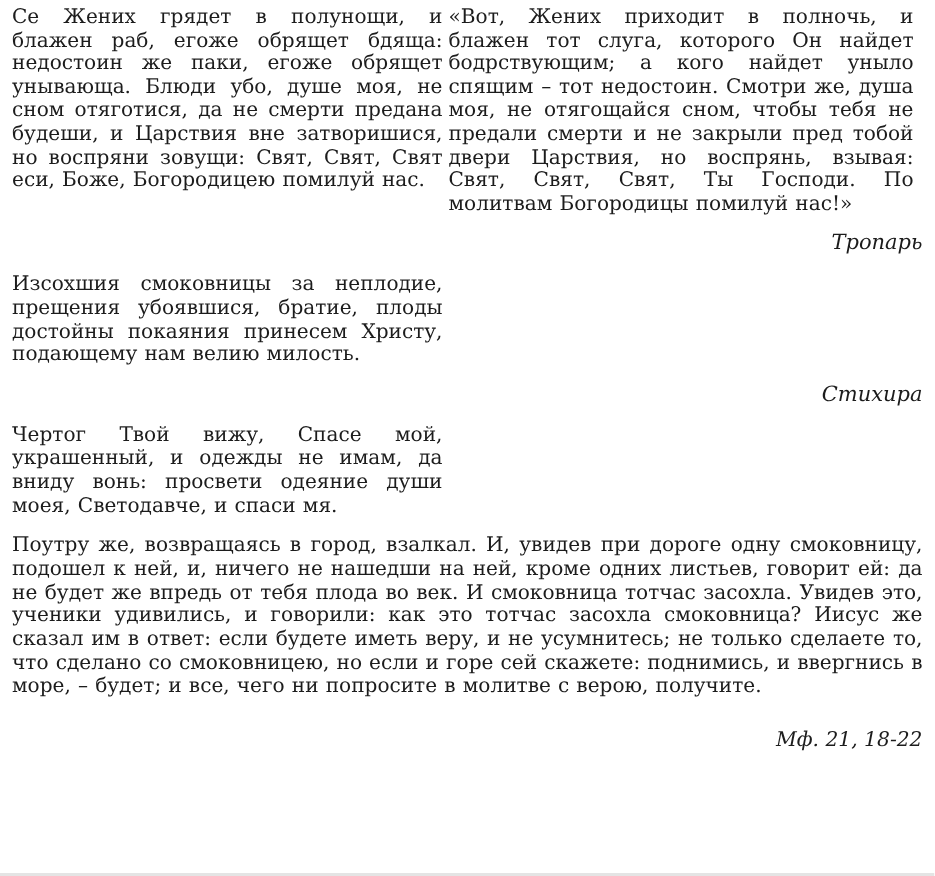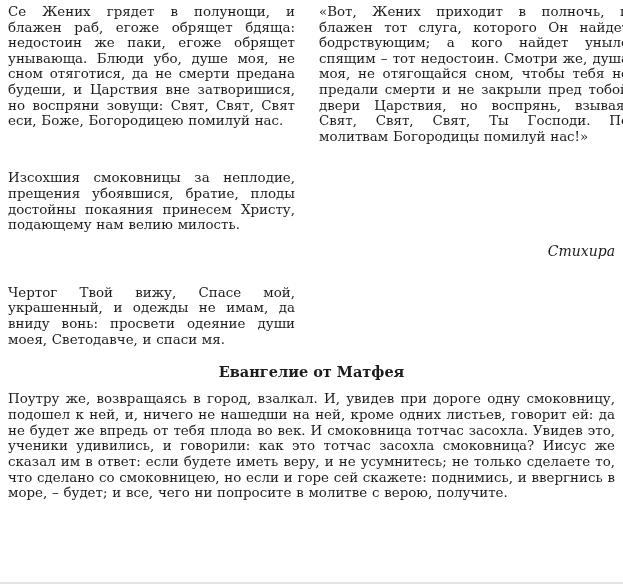--- a/index.html
+++ b/index.html
@@ -14,25 +14,25 @@
     position: relative;
     font-family: "DejaVu Serif", "Liberation Serif", serif;
     color: #1c1c1c;
     -webkit-font-smoothing: antialiased;
   }
   .page {
     padding: 4px 8px 0 8px;
   }
   .parallel {
     display: flex;
-    gap: 24px;
+    gap: 4px;
     align-items: flex-start;
   }
   .parallel.sec-2, .parallel.sec-3 {
-    margin-top: 26px;
+    margin-top: 12px;
     align-items: center;
   }
   .col {
     text-align: justify;
     font-size: 13.4px;
     line-height: 15.6px;
     word-spacing: 0.5px;
   }
   .col.left  { flex: 0 0 287px; width: 287px; }
   .col.right { flex: 0 0 310px; width: 310px; }
@@ -75,30 +75,31 @@
 </style>
 </head>
 <body>
 
 <div class="page">
 
   <section class="parallel sec-1">
     <div class="col left">Се Жених грядет в полунощи, и блажен раб, егоже обрящет бдяща: недостоин же паки, егоже обрящет унывающа. Блюди убо, душе моя, не сном отяготися, да не смерти предана будеши, и Царствия вне затворишися, но воспряни зовущи: Свят, Свят, Свят еси, Боже, Богородицею помилуй нас.</div>
     <div class="col right">«Вот, Жених приходит в полночь, и блажен тот слуга, которого Он найдет бодрствующим; а кого найдет уныло спящим – тот недостоин. Смотри же, душа моя, не отягощайся сном, чтобы тебя не предали смерти и не закрыли пред тобой двери Царствия, но воспрянь, взывая: Свят, Свят, Свят, Ты Господи. По молитвам Богородицы помилуй нас!»</div>
   </section>
+  <div class="hymn-label">Тропарь</div>
 
   <section class="parallel sec-2">
     <div class="col left">Изсохшия смоковницы за неплодие, прещения убоявшися, братие, плоды достойны покаяния принесем Христу, подающему нам велию милость.</div>
   </section>
   <div class="hymn-label">Стихира</div>
 
   <section class="parallel sec-3">
     <div class="col left">Чертог Твой вижу, Спасе мой, украшенный, и одежды не имам, да вниду вонь: просвети одеяние души моея, Светодавче, и спаси мя.</div>
   </section>
 
-  <h2 class="gospel-heading">Евангелие от Матфея</h2>
 
   <p class="gospel-body">Поутру же, возвращаясь в город, взалкал. И, увидев при дороге одну смоковницу, подошел к ней, и, ничего не нашедши на ней, кроме одних листьев, говорит ей: да не будет же впредь от тебя плода во век. И смоковница тотчас засохла. Увидев это, ученики удивились, и говорили: как это тотчас засохла смоковница? Иисус же сказал им в ответ: если будете иметь веру, и не усумнитесь; не только сделаете то, что сделано со смоковницею, но если и горе сей скажете: поднимись, и ввергнись в море, – будет; и все, чего ни попросите в молитве с верою, получите.</p>
 
+  <div class="citation">Мф. 21, 18-22</div>
 
 </div>
 
 <div class="bottom-edge"></div>
 
 </body></html>

